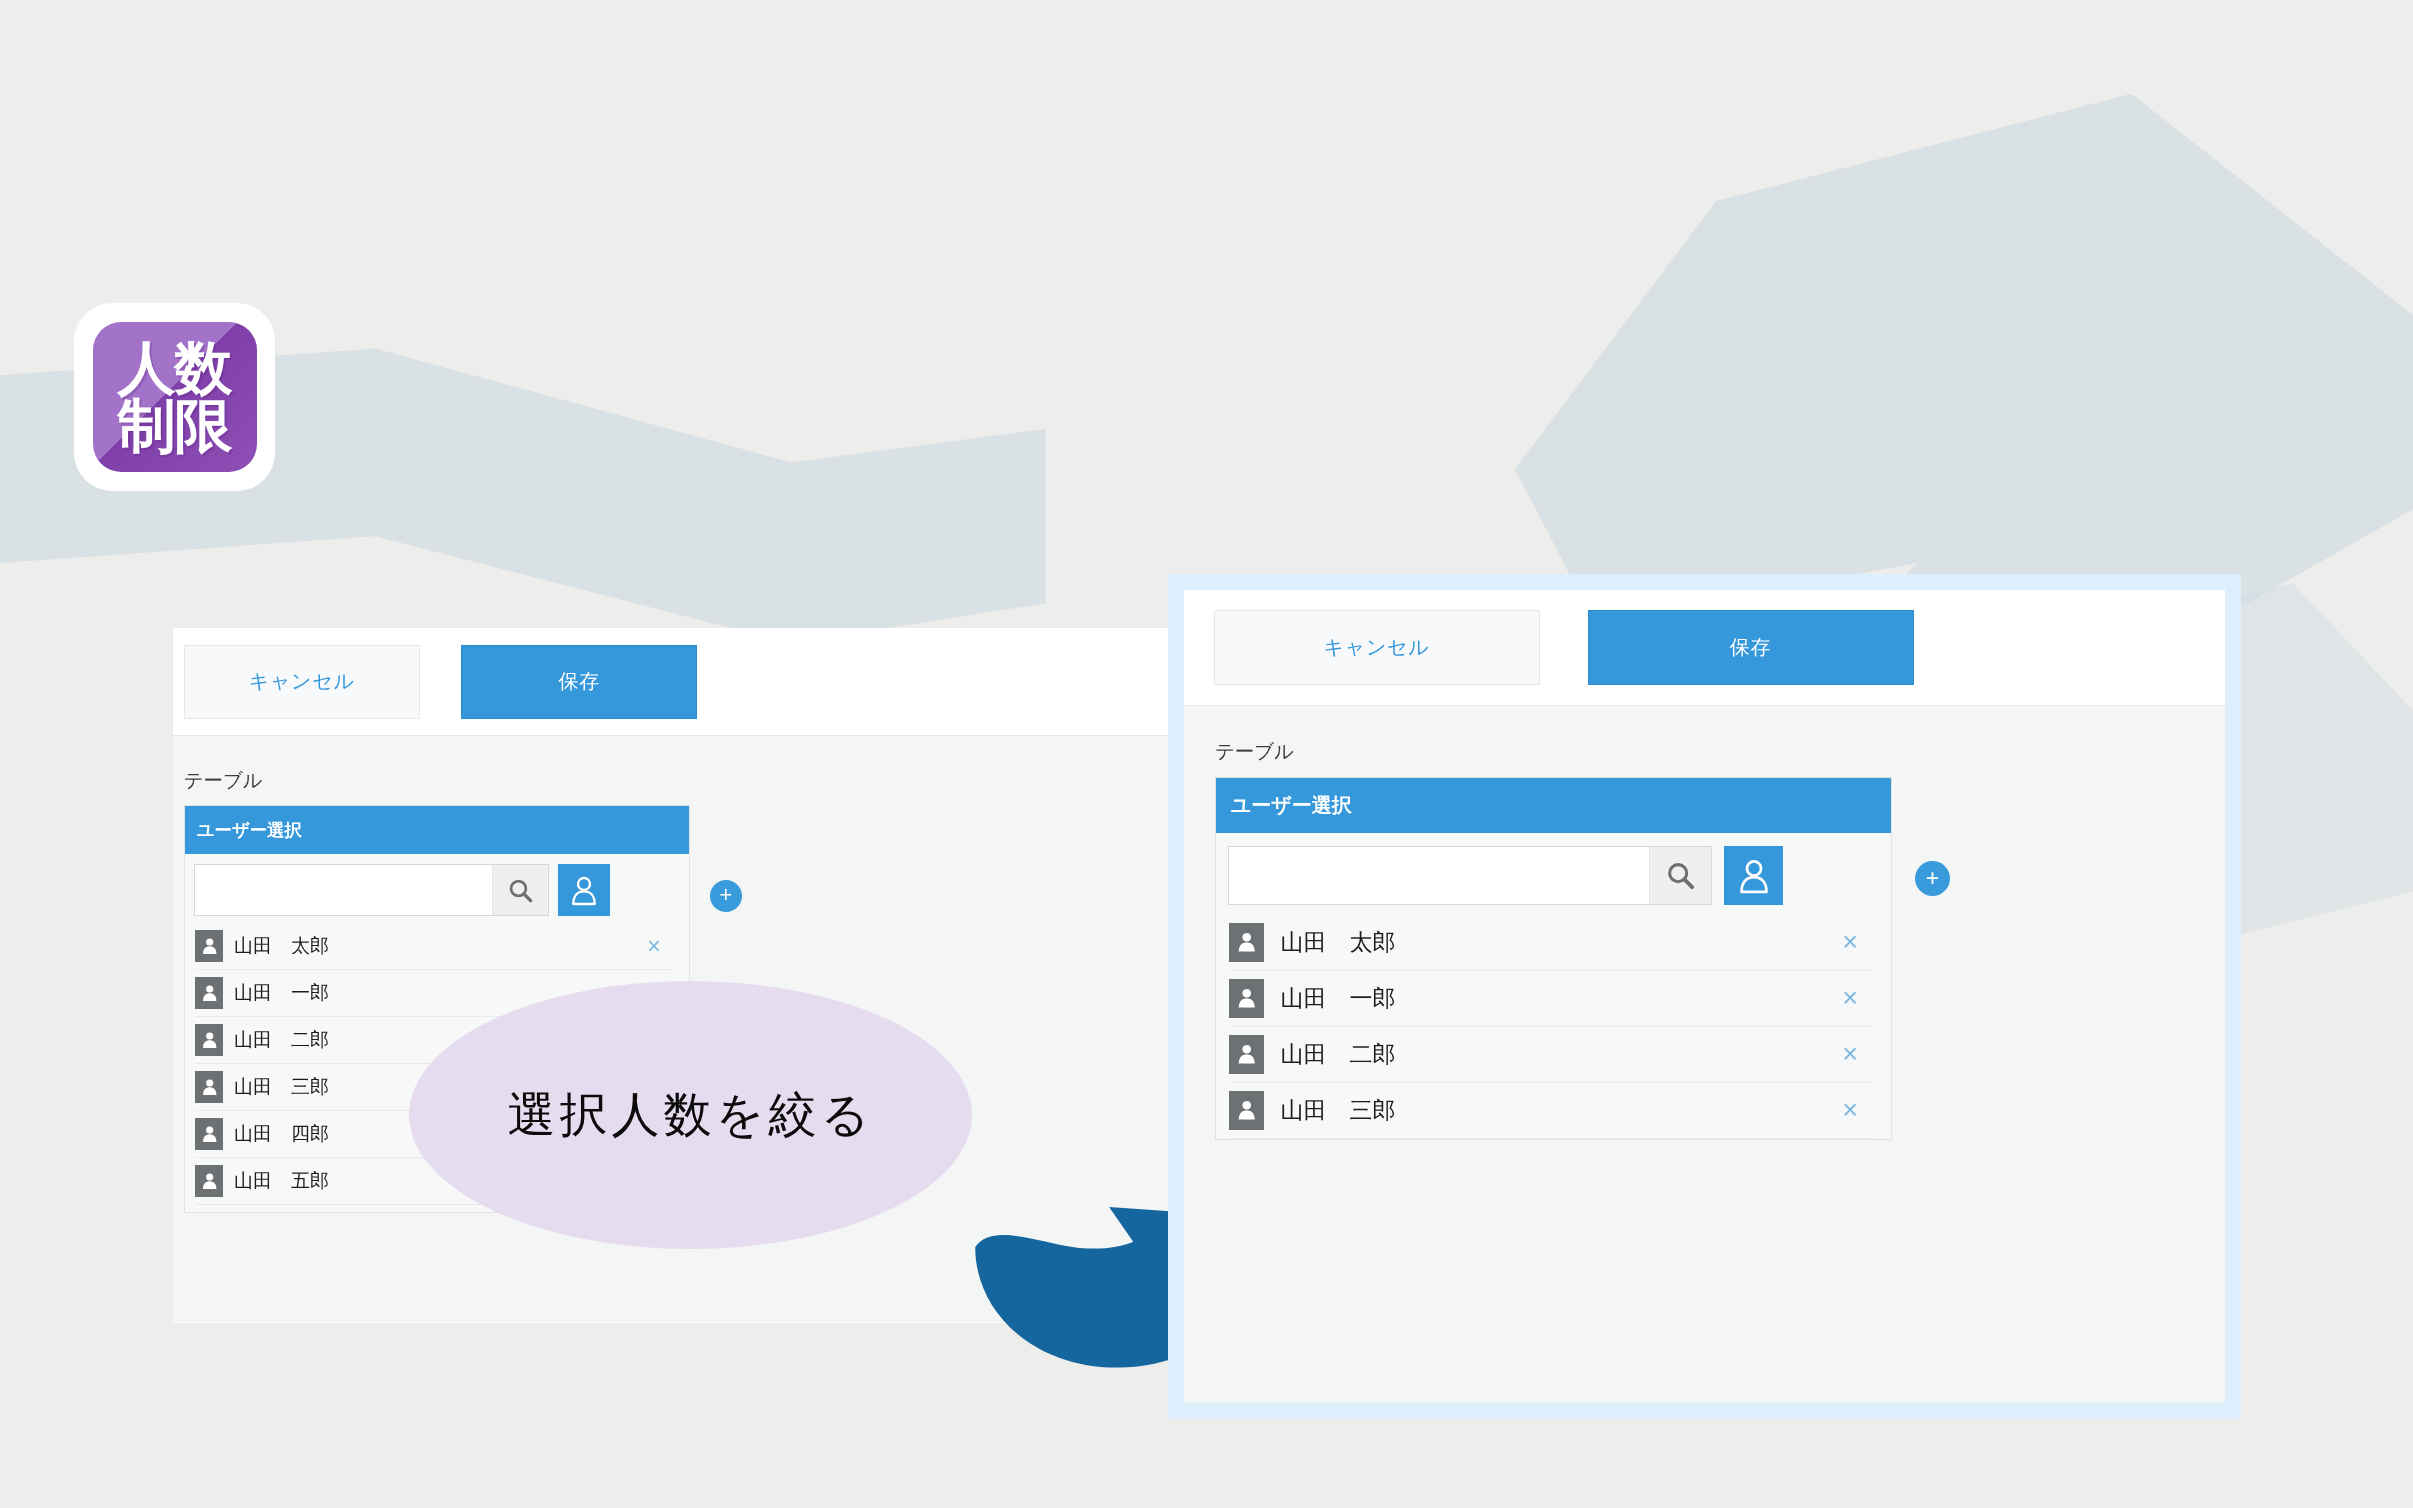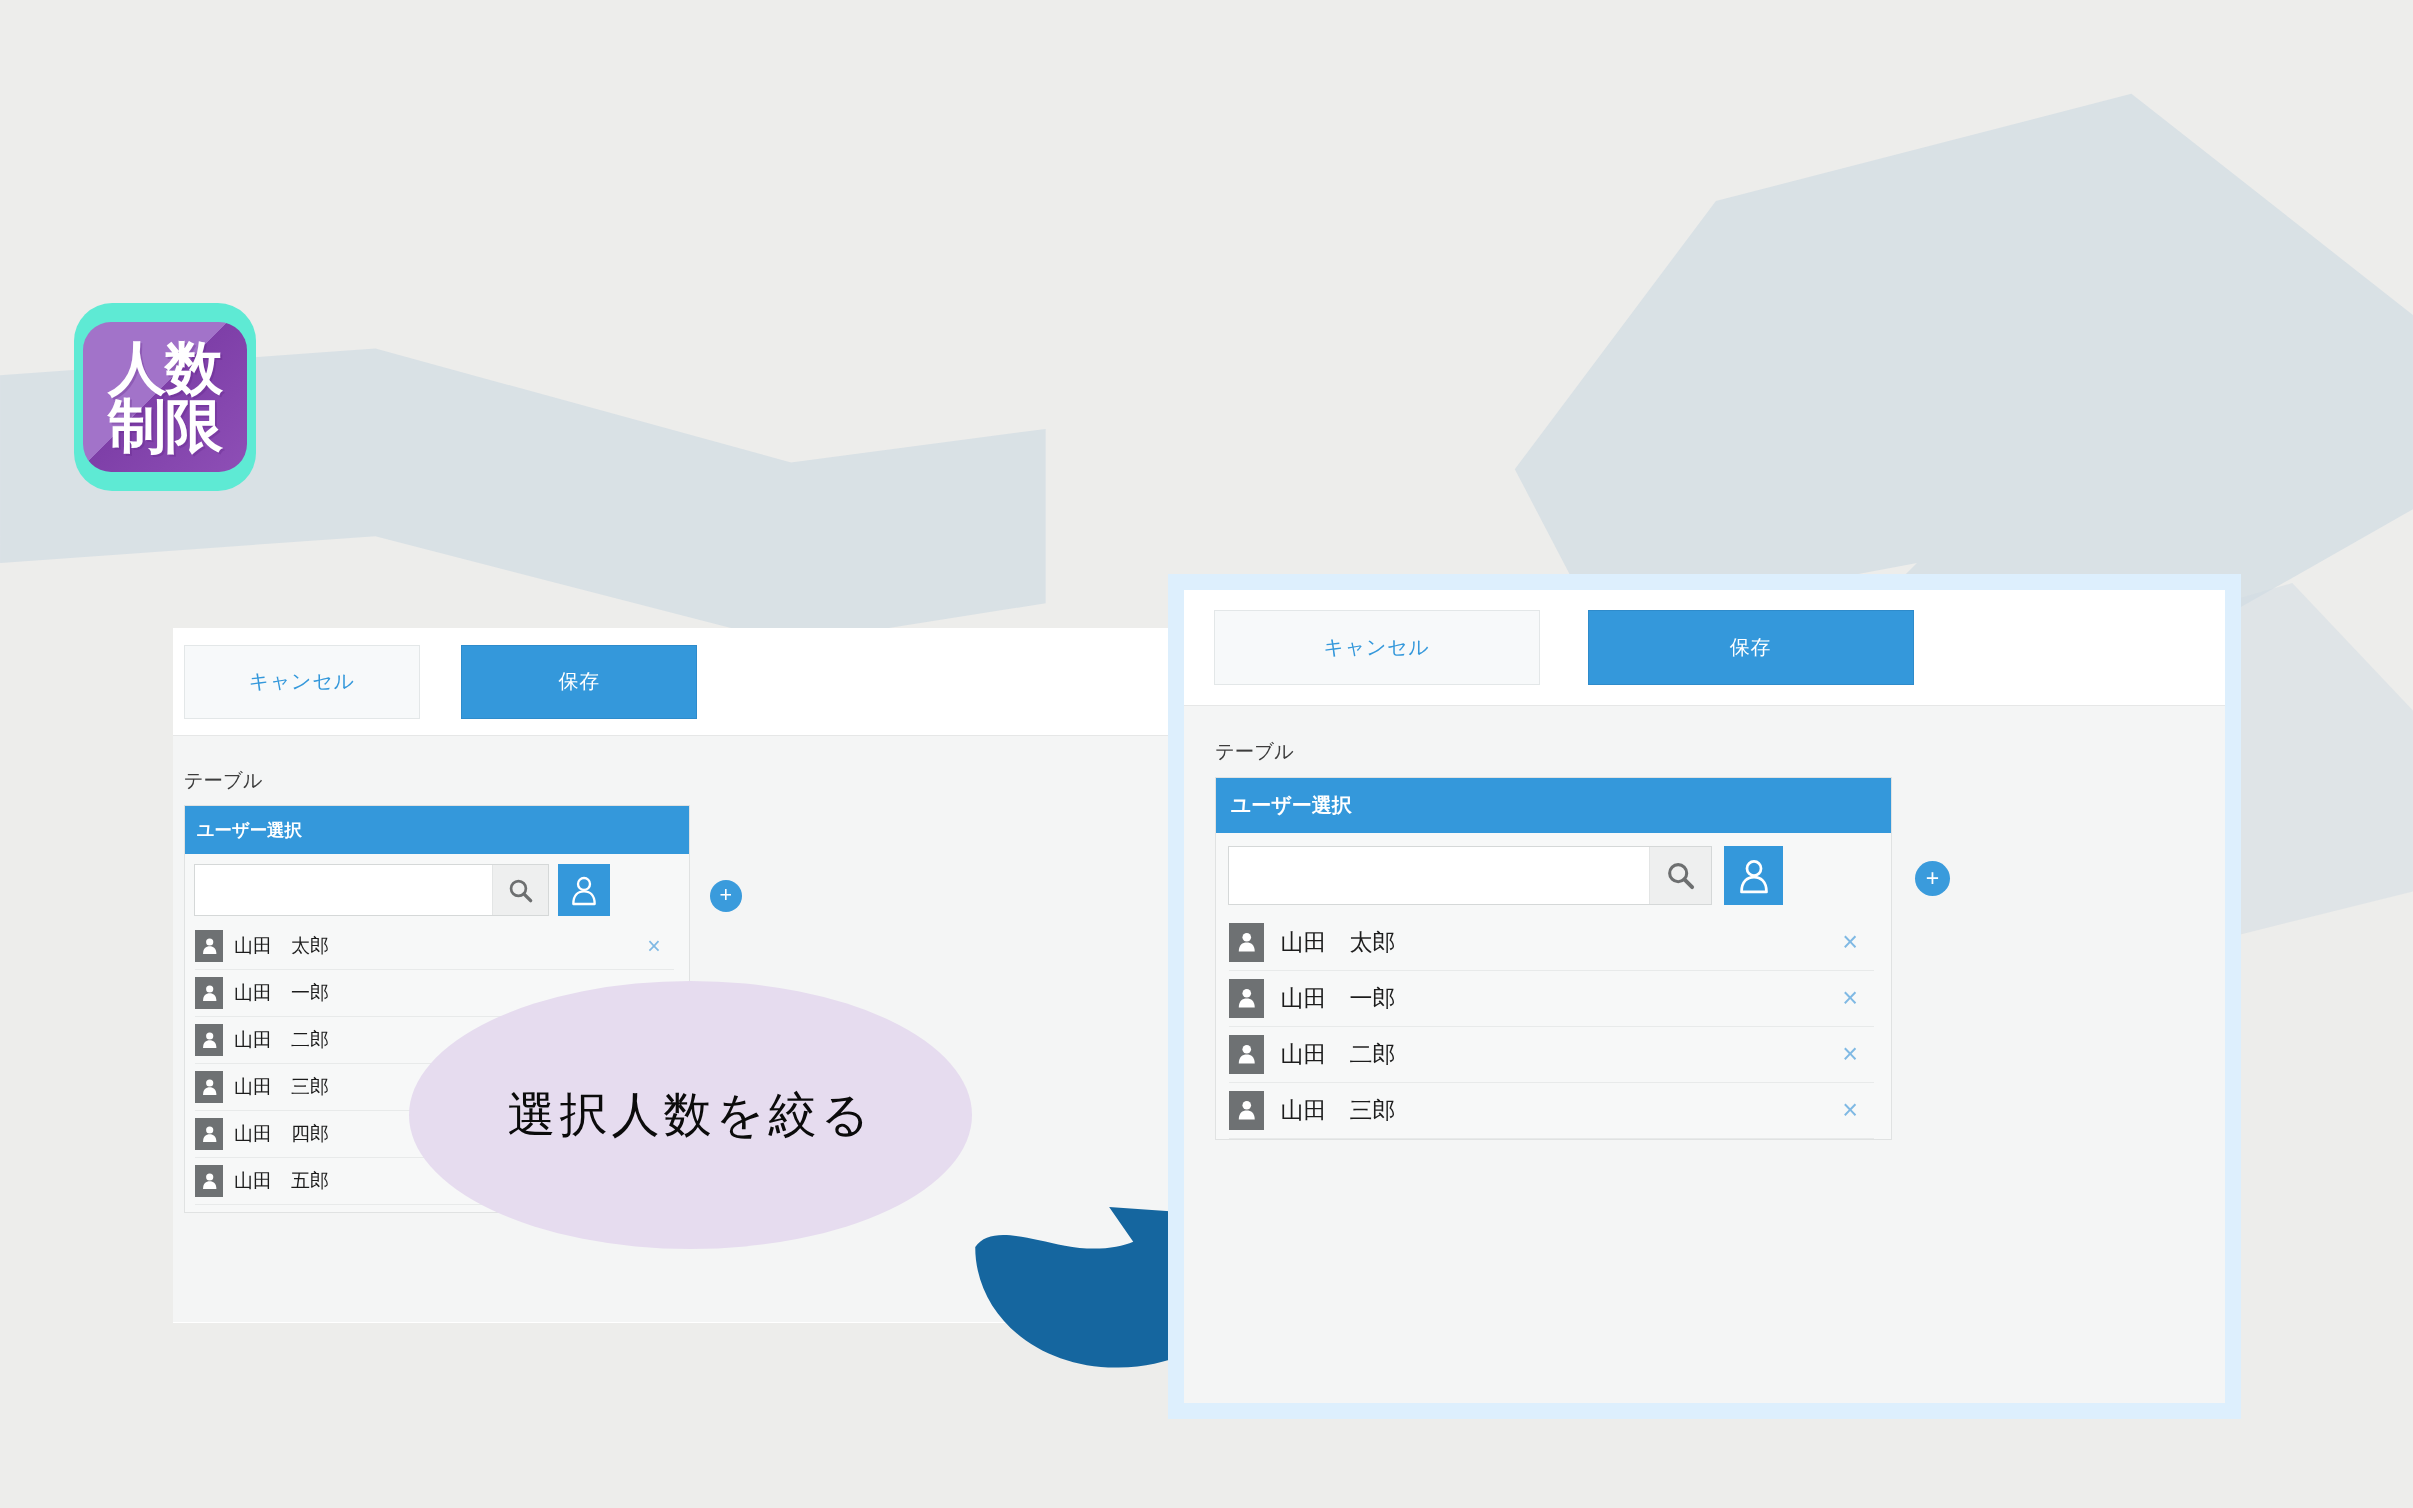--- a/index.html
+++ b/index.html
@@ -29,23 +29,23 @@
     position: absolute;
     left: 0;
     top: 0;
     width: 2413px;
     height: 556px;
   }
   #app-badge {
     position: absolute;
     left: 74px;
     top: 303px;
-    width: 182px;
+    width: 201px;
     height: 188px;
-    background: #5eead4;
+    background: #ffffff;
     border-radius: 38px;
     display: flex;
     align-items: center;
     justify-content: center;
   }
   #app-badge-inner {
     width: 164px;
     height: 150px;
     border-radius: 28px;
     background: linear-gradient(135deg, #A273C9 0%, #A273C9 46%, #7E3FA8 46%, #8E4FB6 100%);

